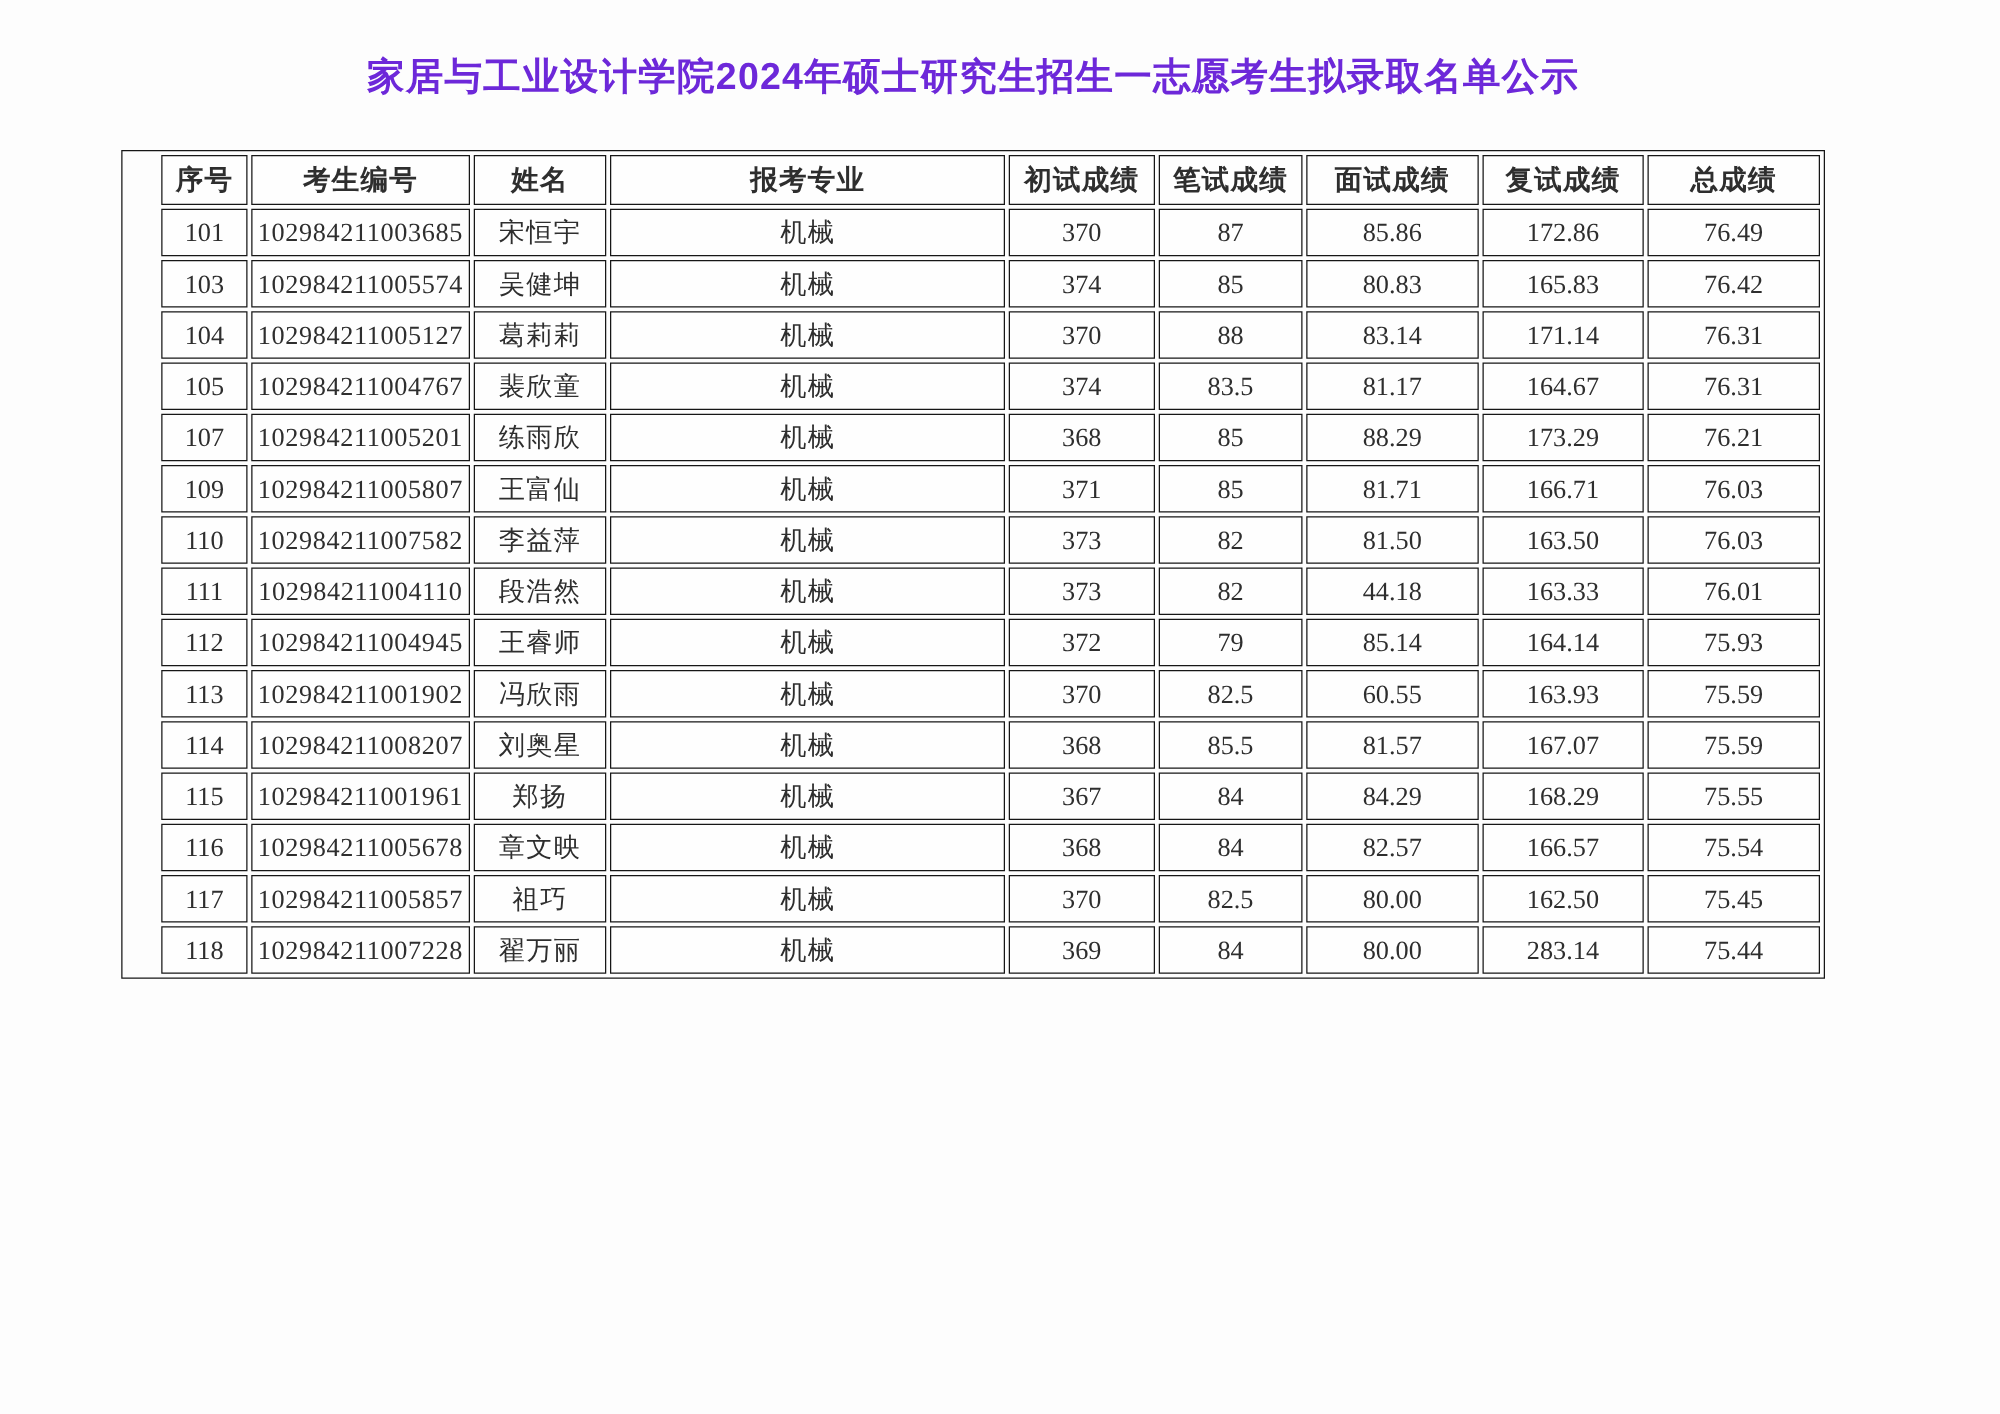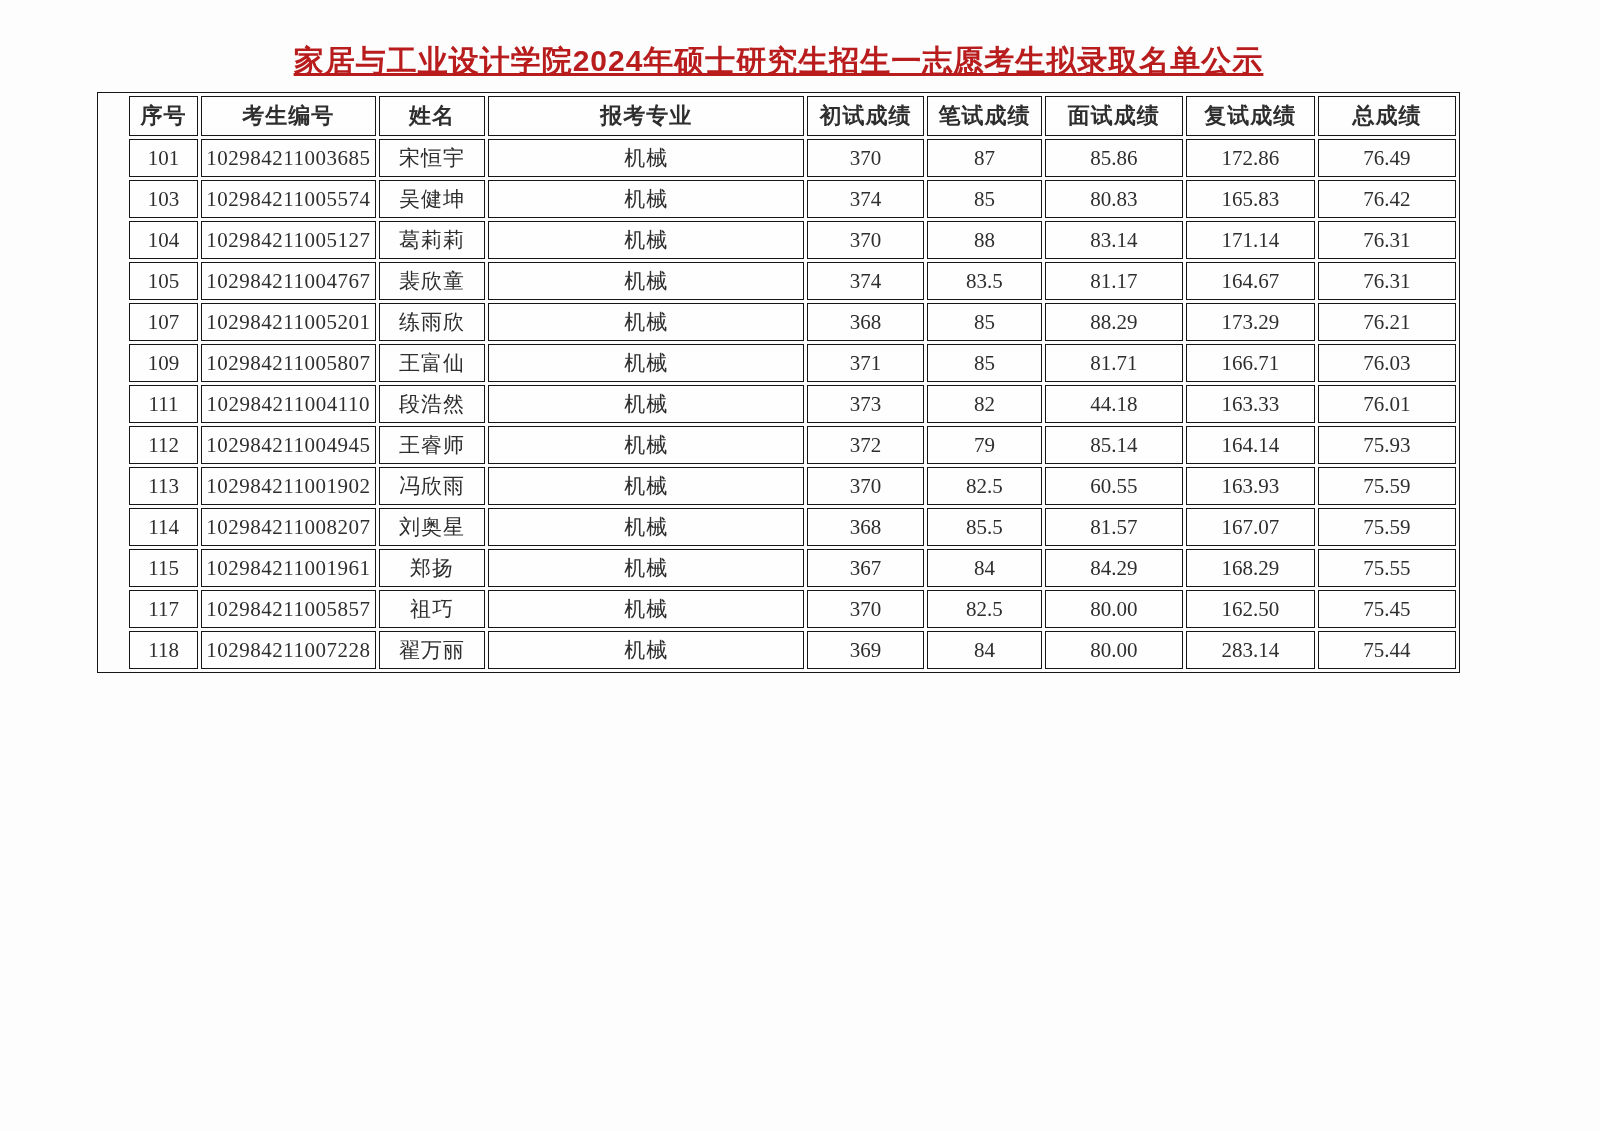--- a/index.html
+++ b/index.html
@@ -17,26 +17,25 @@
     top: 0;
     width: 1363px;
   }
   .doc-title {
     margin: 41px 0 0 0;
     text-align: center;
     font-family: "Liberation Sans", "DejaVu Sans", sans-serif;
     font-weight: bold;
     font-size: 30px;
     letter-spacing: 1px;
-    color: #b91c1c;
+    color: #6d28d9;
     white-space: nowrap;
-    text-decoration: underline;
   }
   table.admission {
-    margin-top: 10px;
+    margin-top: 38px;
     width: 100%;
     table-layout: fixed;
     border-collapse: separate;
     border-spacing: 3px;
     border: 1.5px solid #161616;
     background: #fdfdfd;
     padding-left: 28px;
   }
   table.admission th,
   table.admission td {
@@ -158,20 +157,31 @@
           <td class="col-1">102984211005807</td>
           <td class="col-2">王富仙</td>
           <td class="col-3">机械</td>
           <td class="col-4">371</td>
           <td class="col-5">85</td>
           <td class="col-6">81.71</td>
           <td class="col-7">166.71</td>
           <td class="col-8">76.03</td>
         </tr>
         <tr>
+          <td class="col-0">110</td>
+          <td class="col-1">102984211007582</td>
+          <td class="col-2">李益萍</td>
+          <td class="col-3">机械</td>
+          <td class="col-4">373</td>
+          <td class="col-5">82</td>
+          <td class="col-6">81.50</td>
+          <td class="col-7">163.50</td>
+          <td class="col-8">76.03</td>
+        </tr>
+        <tr>
           <td class="col-0">111</td>
           <td class="col-1">102984211004110</td>
           <td class="col-2">段浩然</td>
           <td class="col-3">机械</td>
           <td class="col-4">373</td>
           <td class="col-5">82</td>
           <td class="col-6">44.18</td>
           <td class="col-7">163.33</td>
           <td class="col-8">76.01</td>
         </tr>
@@ -213,20 +223,31 @@
           <td class="col-1">102984211001961</td>
           <td class="col-2">郑扬</td>
           <td class="col-3">机械</td>
           <td class="col-4">367</td>
           <td class="col-5">84</td>
           <td class="col-6">84.29</td>
           <td class="col-7">168.29</td>
           <td class="col-8">75.55</td>
         </tr>
         <tr>
+          <td class="col-0">116</td>
+          <td class="col-1">102984211005678</td>
+          <td class="col-2">章文映</td>
+          <td class="col-3">机械</td>
+          <td class="col-4">368</td>
+          <td class="col-5">84</td>
+          <td class="col-6">82.57</td>
+          <td class="col-7">166.57</td>
+          <td class="col-8">75.54</td>
+        </tr>
+        <tr>
           <td class="col-0">117</td>
           <td class="col-1">102984211005857</td>
           <td class="col-2">祖巧</td>
           <td class="col-3">机械</td>
           <td class="col-4">370</td>
           <td class="col-5">82.5</td>
           <td class="col-6">80.00</td>
           <td class="col-7">162.50</td>
           <td class="col-8">75.45</td>
         </tr>

